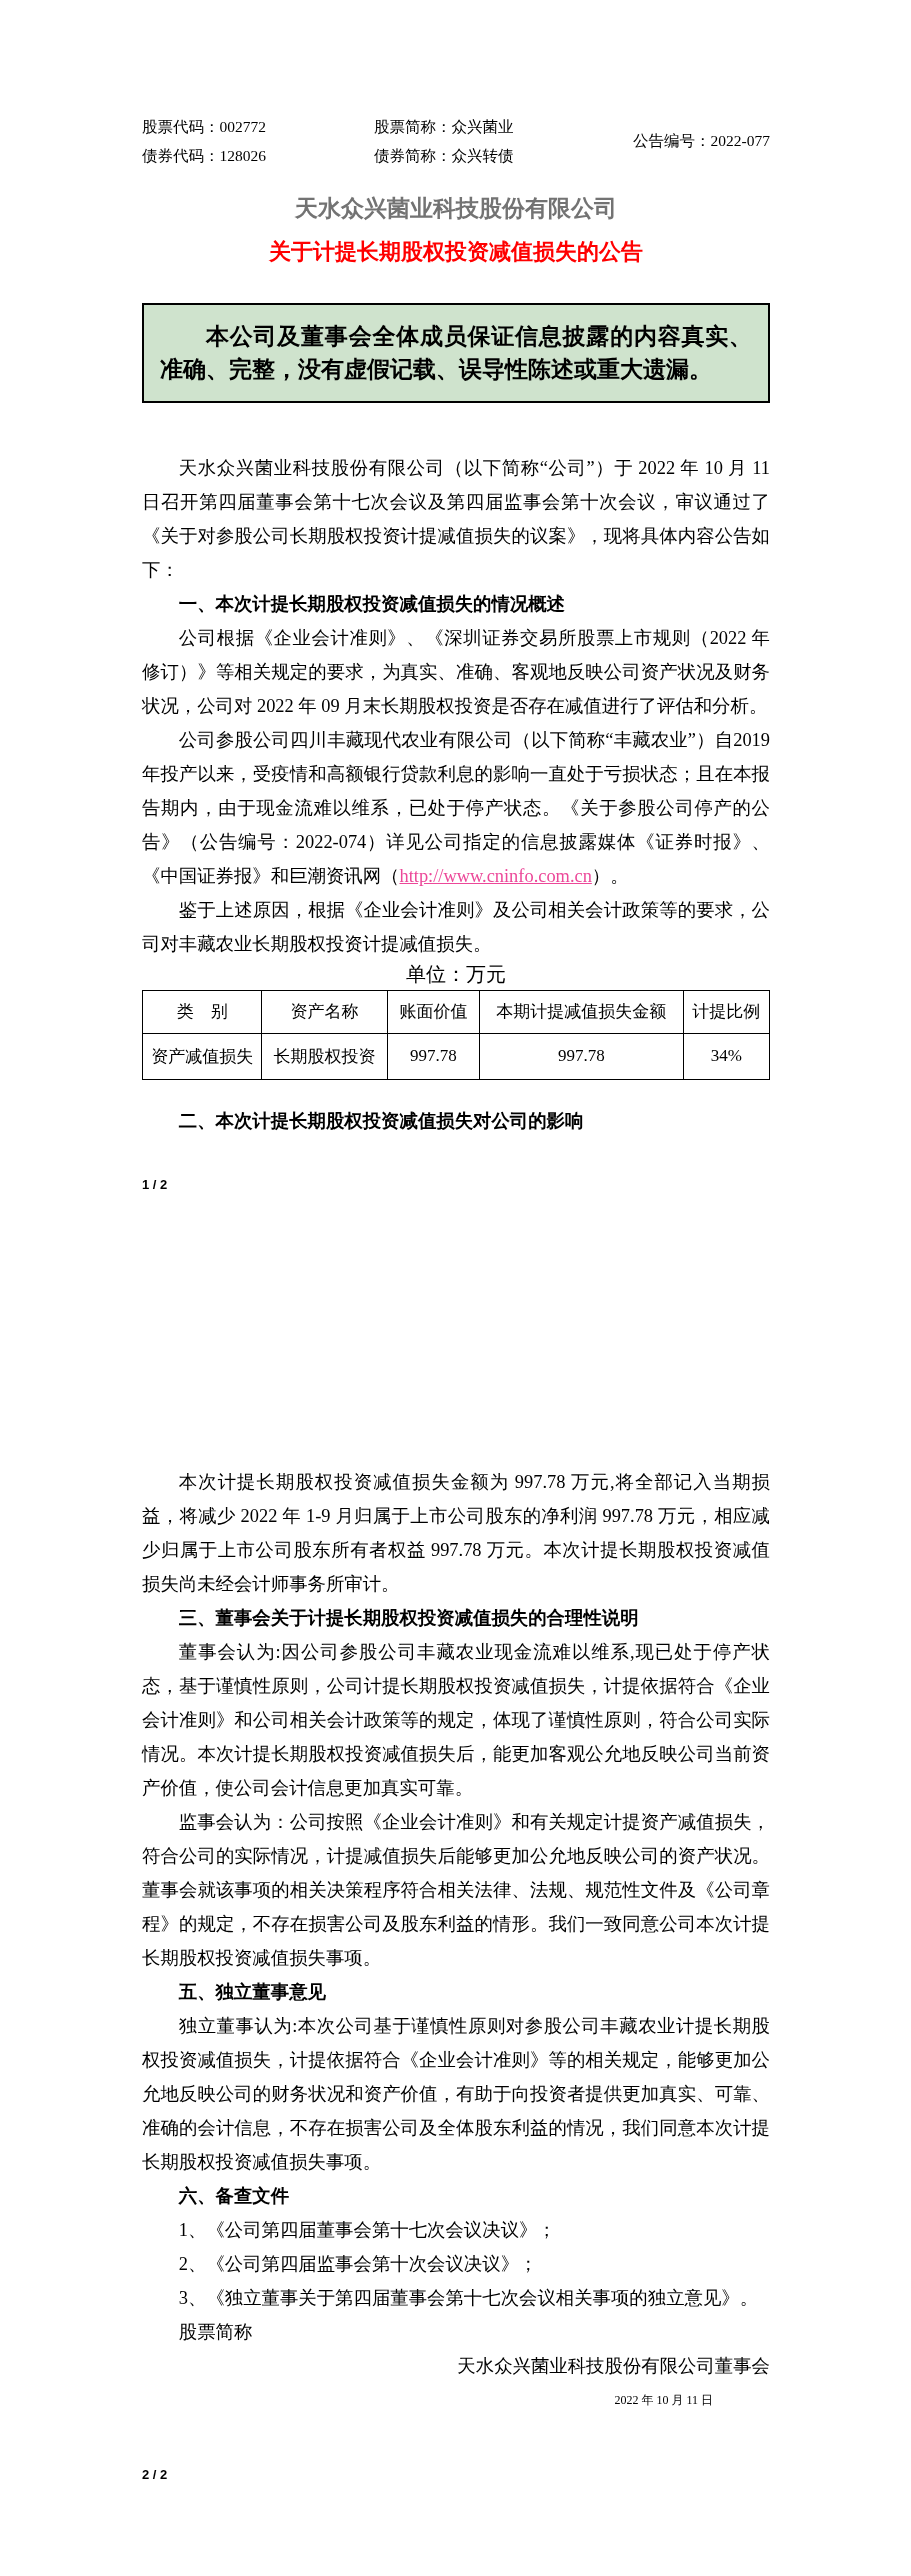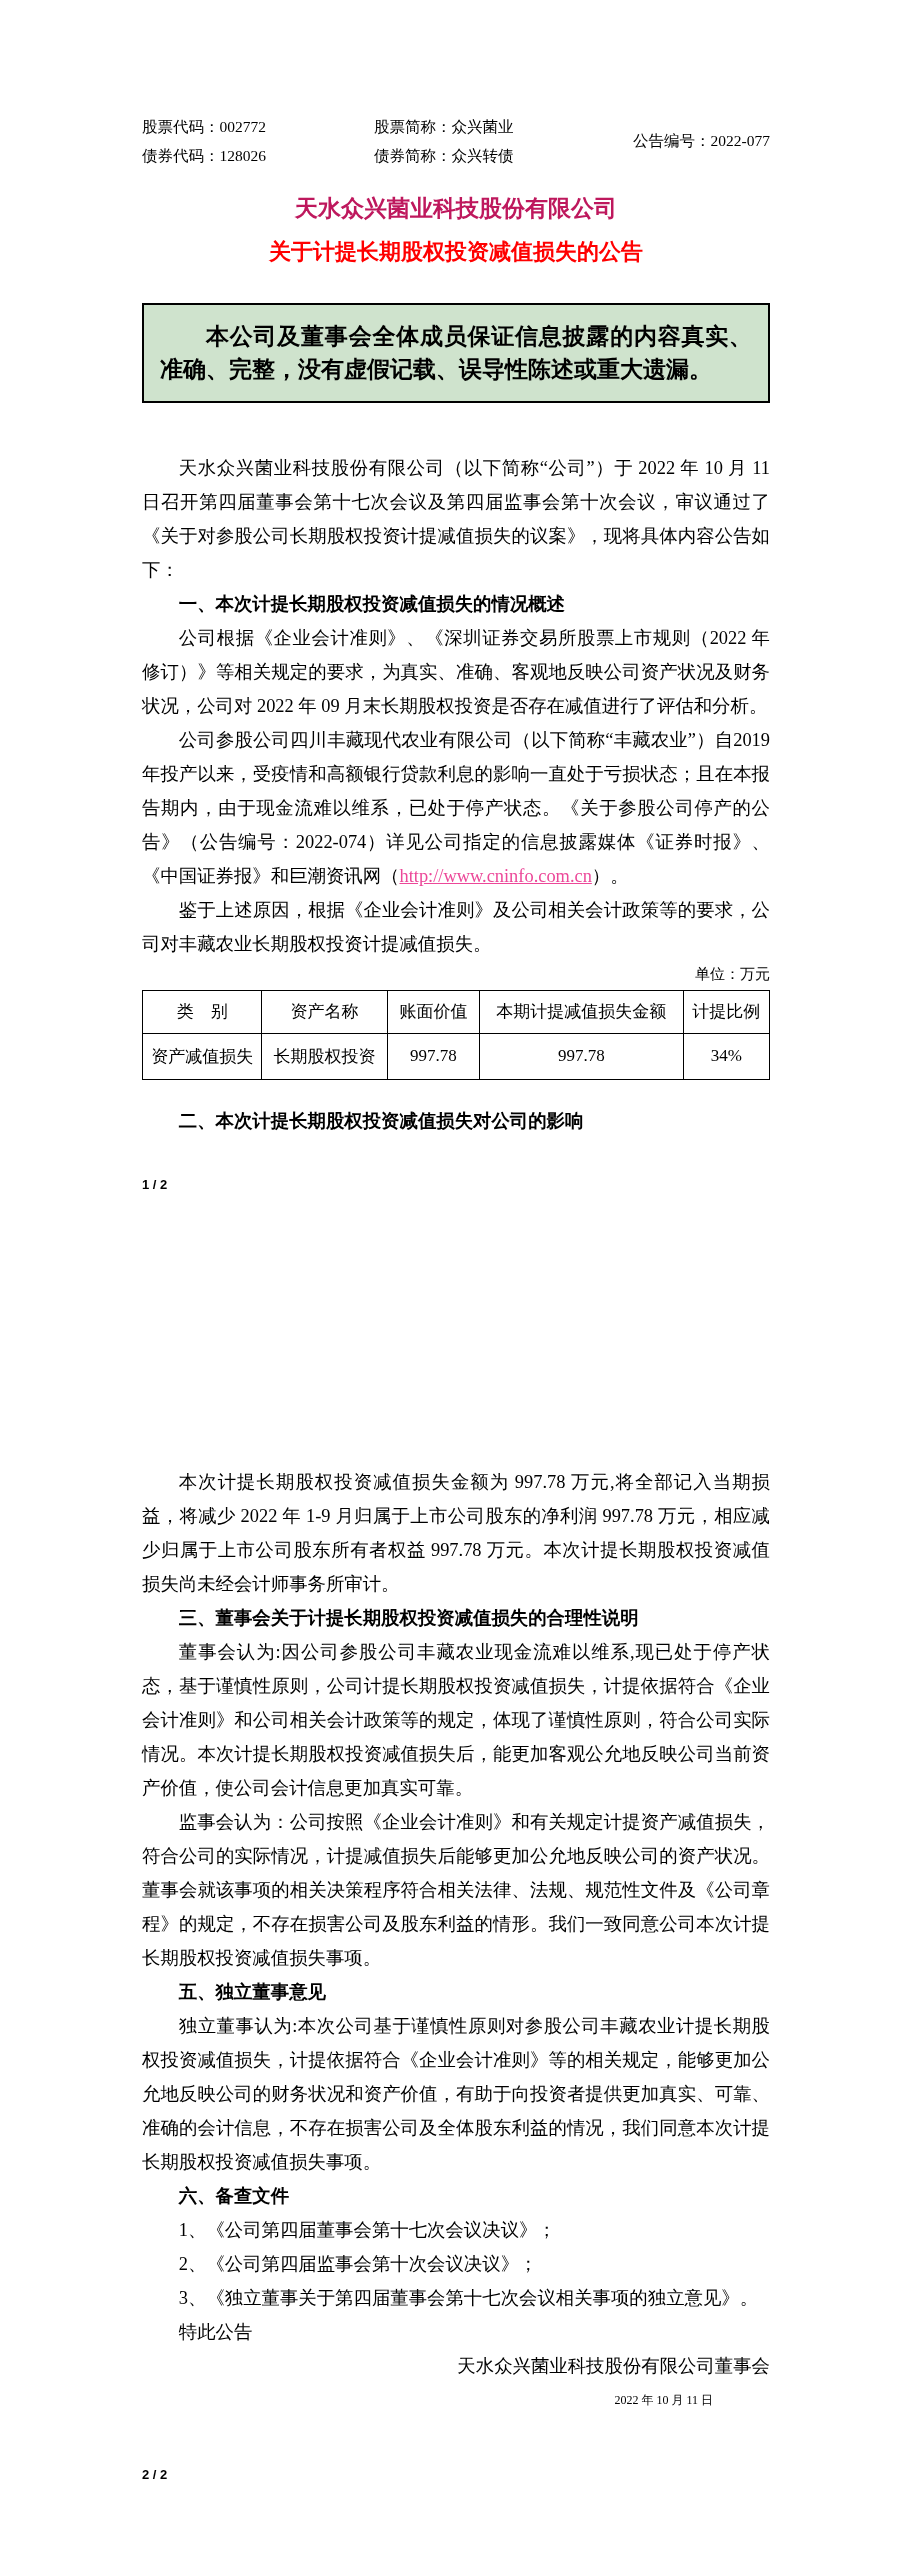--- a/index.html
+++ b/index.html
@@ -45,21 +45,21 @@
     text-indent:2em;
     word-break:break-word;
   }
   .heading{
     font-size:18.4px;
     line-height:34px;
     font-weight:bold;
     text-indent:2em;
   }
   .first-para{margin-top:48px;}
-  .unit-label{font-size:15px;line-height:26px;text-align:right;}
+  .unit-label{font-size:20px;line-height:26px;text-align:center;}
   .doc-link{color:#ec4899;text-decoration:underline;}
 
   
   table.imp-table{
     margin-top:3.4px;
     width:100%;
     border-collapse:collapse;
     table-layout:fixed;
   }
   table.imp-table td{
@@ -103,21 +103,21 @@
         <div class="hdr-cell-left">股票代码：002772</div>
         <div class="hdr-cell-mid">股票简称：众兴菌业</div>
       </div>
       <div class="hdr-row">
         <div class="hdr-cell-left">债券代码：128026</div>
         <div class="hdr-cell-mid">债券简称：众兴转债</div>
       </div>
       <div class="hdr-announce">公告编号：2022-077</div>
     </div>
 
-    <div class="title1" style="color:#be185d;margin-top:26px;">天水众兴菌业科技股份有限公司</div>
+    <div class="title1" style="color:#737373;margin-top:26px;">天水众兴菌业科技股份有限公司</div>
     <div class="title2" style="color:#ff0000;text-align:center;">关于计提长期股权投资减值损失的公告</div>
 
     <div class="disclaimer" style="background:#cfe3cd;">
       <span>本公司及董事会全体成员保证信息披露的内容真实、准确、完整，没有虚假记载、误导性陈述或重大遗漏。</span>
     </div>
 
     <div class="para first-para">天水众兴菌业科技股份有限公司（以下简称“公司”）于 2022 年 10 月 11 日召开第四届董事会第十七次会议及第四届监事会第十次会议，审议通过了《关于对参股公司长期股权投资计提减值损失的议案》，现将具体内容公告如下：</div>
 
     <div class="heading">一、本次计提长期股权投资减值损失的情况概述</div>
 
@@ -164,21 +164,21 @@
 
     <div class="heading">五、独立董事意见</div>
     <div class="para">独立董事认为:本次公司基于谨慎性原则对参股公司丰藏农业计提长期股权投资减值损失，计提依据符合《企业会计准则》等的相关规定，能够更加公允地反映公司的财务状况和资产价值，有助于向投资者提供更加真实、可靠、准确的会计信息，不存在损害公司及全体股东利益的情况，我们同意本次计提长期股权投资减值损失事项。</div>
 
     <div class="heading">六、备查文件</div>
 
     <div class="doc-item">1、《公司第四届董事会第十七次会议决议》；</div>
     <div class="doc-item">2、《公司第四届监事会第十次会议决议》；</div>
     <div class="doc-item">3、《独立董事关于第四届董事会第十七次会议相关事项的独立意见》。</div>
 
-    <div class="para closing">特此公告</div>
+    <div class="para closing">股票简称</div>
 
     <div class="signature">天水众兴菌业科技股份有限公司董事会</div>
     <div class="sig-date">2022 年 10 月 11 日</div>
   </div>
 
   <div class="page-footer" style="top:2467px;">2 / 2</div>
 
 </div>
 
 

